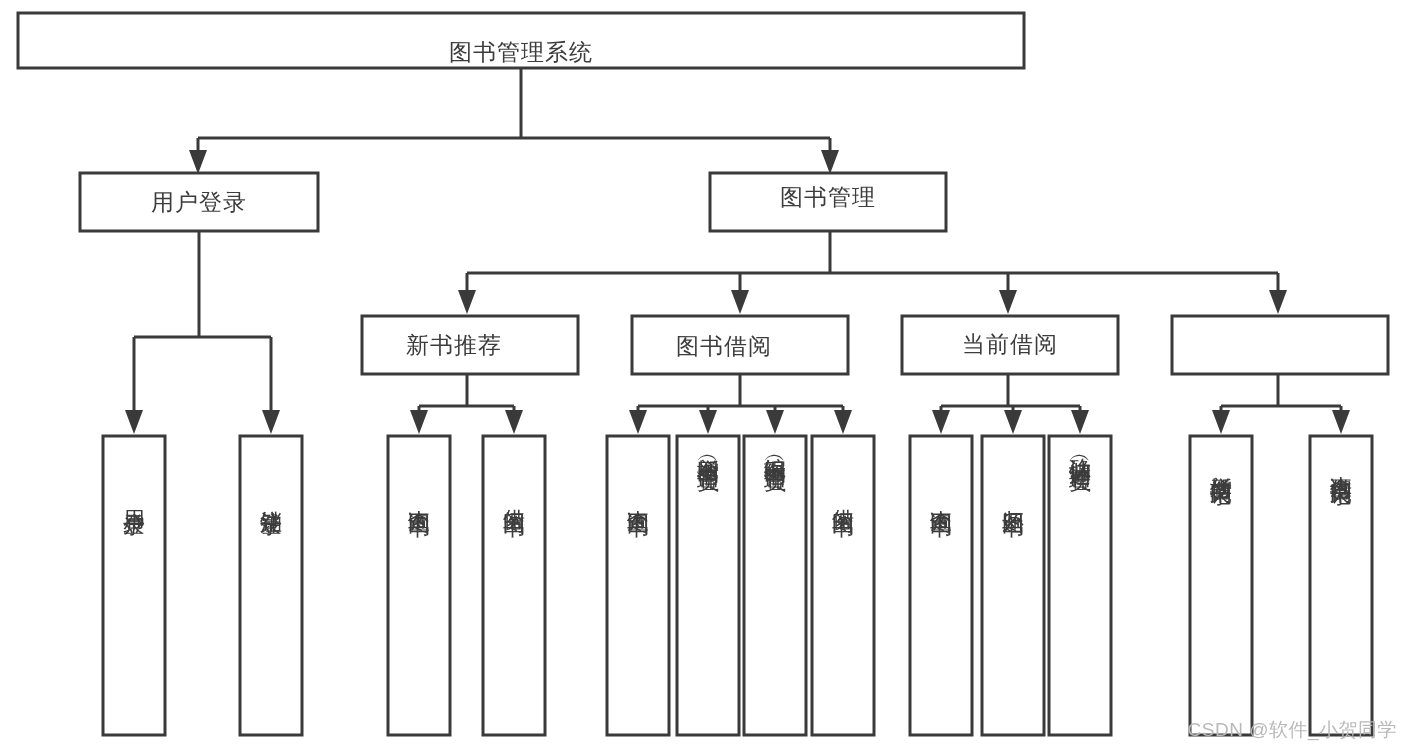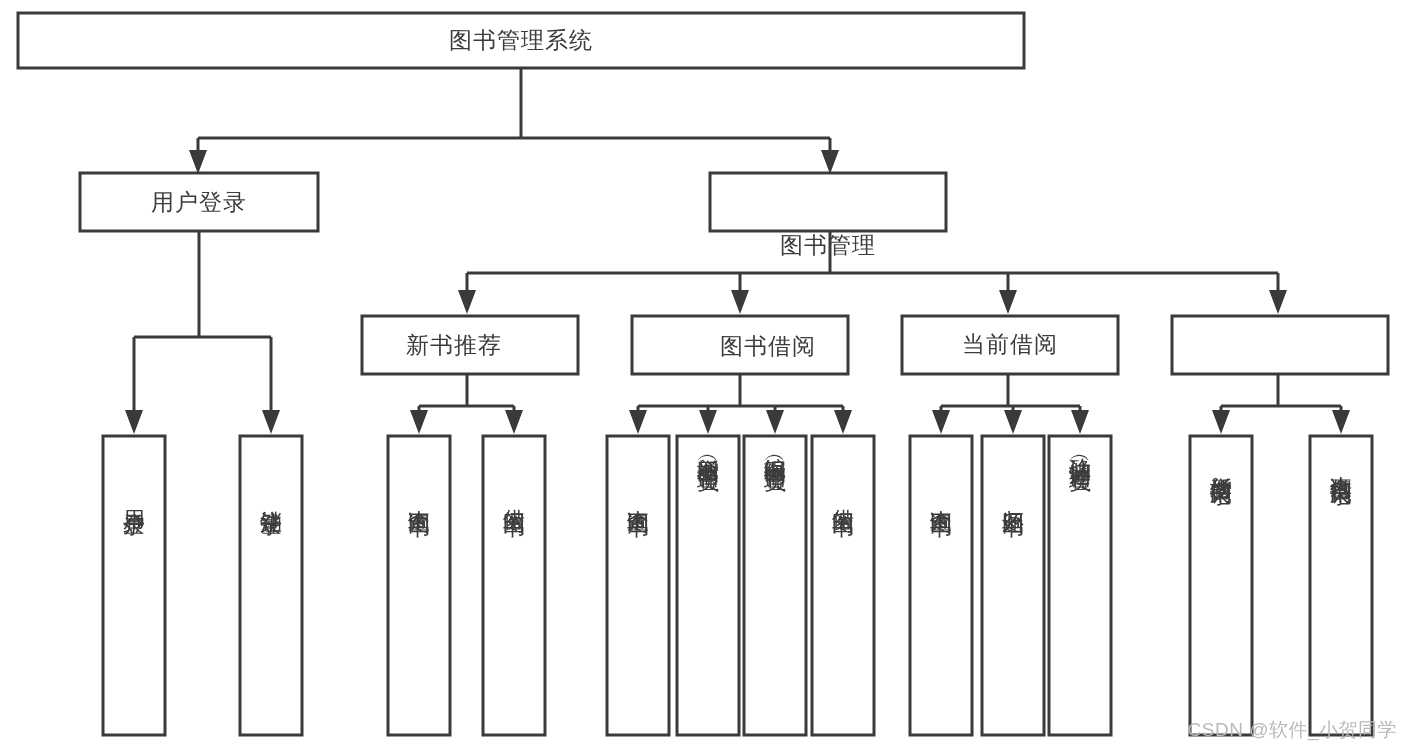--- a/index.html
+++ b/index.html
@@ -175,35 +175,35 @@
 
       <rect class="node-rect" x="910" y="436" width="62" height="299"></rect>
       <rect class="node-rect" x="982" y="436" width="62" height="299"></rect>
       <rect class="node-rect" x="1049" y="436" width="62" height="299"></rect>
 
       <rect class="node-rect" x="1190" y="436" width="62" height="299"></rect>
       <rect class="node-rect" x="1310" y="436" width="62" height="299"></rect>
     </g>
   </svg>
 
-  <div class="hlabel-wrap" style="left:18px; top:13px; width:1006px; height:55px;">
+  <div class="hlabel-wrap" style="left:18px; top:13px; width:1006px; height:55px;align-items:flex-end;">
     <span class="hlabel-text">图书管理系统</span>
   </div>
 
   <div class="hlabel-wrap" style="left:80px; top:173px; width:238px; height:58px;">
     <span class="hlabel-text">用户登录</span>
   </div>
-  <div class="hlabel-wrap" style="left:710px; top:173px; width:236px; height:48px;margin-top:48px;">
+  <div class="hlabel-wrap" style="left:710px; top:173px; width:236px; height:48px;">
     <span class="hlabel-text">图书管理</span>
   </div>
 
   <div class="hlabel-wrap" style="left:362px; top:316px; width:184px; height:58px;text-align:center;">
     <span class="hlabel-text">新书推荐</span>
   </div>
-  <div class="hlabel-wrap" style="left:660px; top:316px; width:216px; height:60px;">
+  <div class="hlabel-wrap" style="left:616px; top:316px; width:216px; height:60px;">
     <span class="hlabel-text">图书借阅</span>
   </div>
   <div class="hlabel-wrap" style="left:902px; top:316px; width:216px; height:56px;">
     <span class="hlabel-text">当前借阅</span>
   </div>
 
   <div class="vlabel-wrap" style="left:103px; top:436px; width:62px; height:299px; padding-top:56px;">
     <span class="vlabel-text">用户登录</span>
   </div>
   <div class="vlabel-wrap" style="left:240px; top:436px; width:62px; height:299px; padding-top:56px;">

